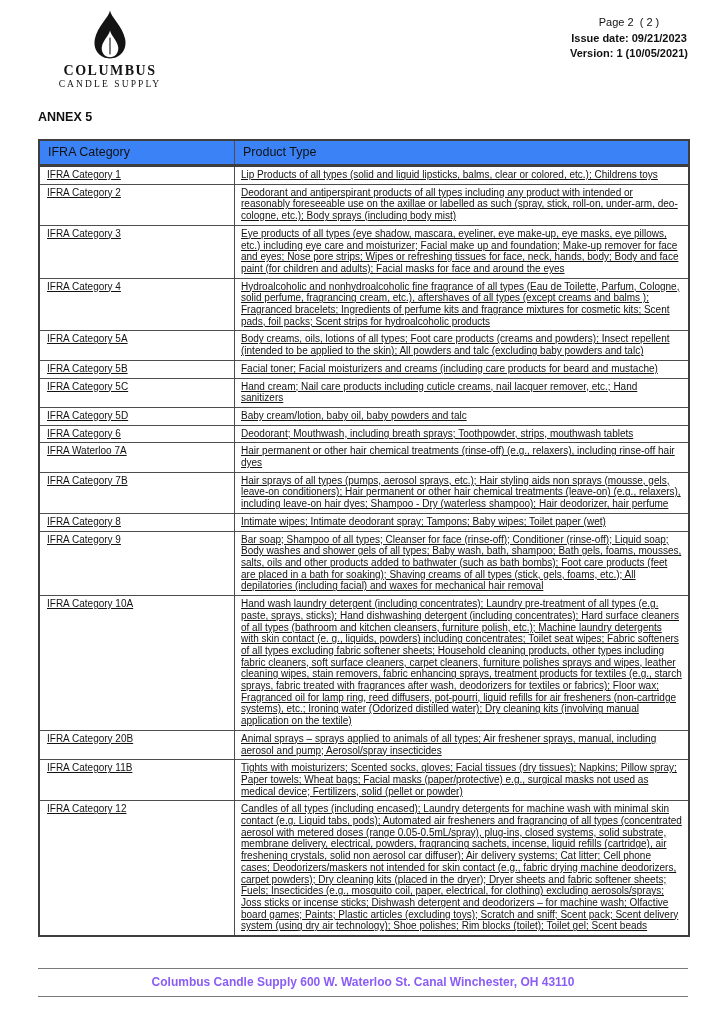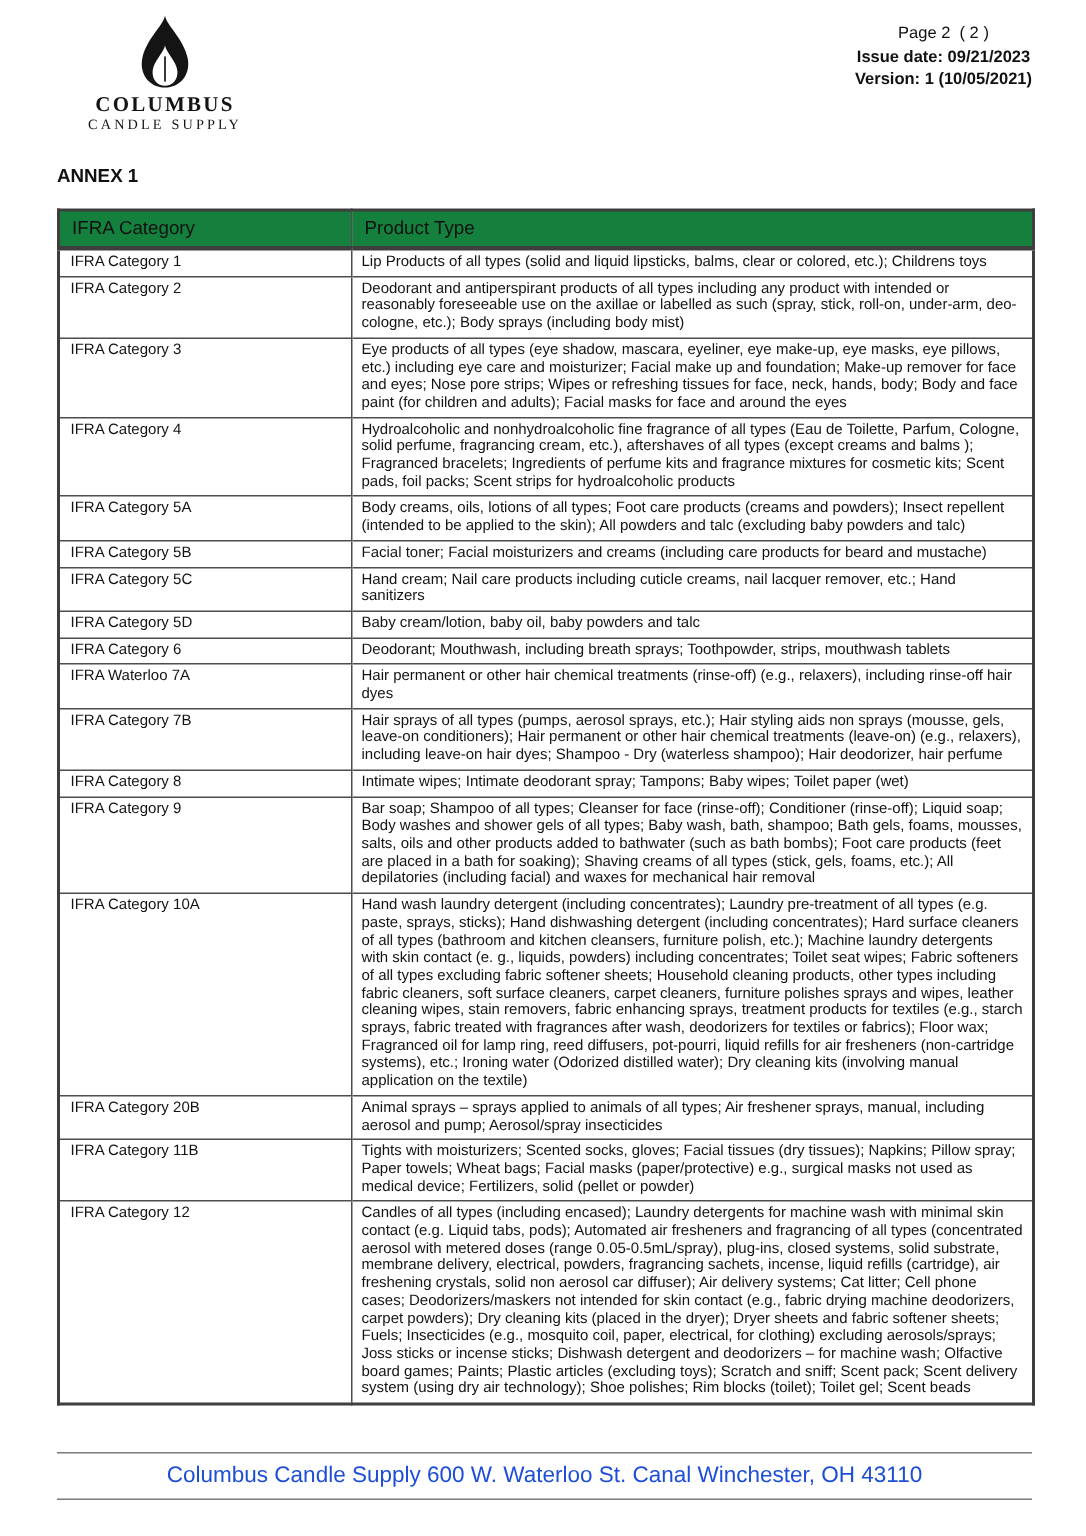--- a/index.html
+++ b/index.html
@@ -35,39 +35,40 @@
     border-collapse:collapse;
     margin-top:15px;
     width:652px;
     border:2px solid #3e3e3e;
     table-layout:fixed;
   }
   table.ifra-table th {
     font-size:12.5px; font-weight:normal; text-align:left;
     padding:4px 8px 5px 8px;
     border-bottom:3px solid #3e3e3e;
-    background:#15803d;
+    background:#3b82f6;
     color:#111;
   }
   table.ifra-table th.cat-col { width:178px; border-right:1px solid #4d4d4d; }
   table.ifra-table td {
     font-size:10px; line-height:11.7px;
     padding:2px 6px 3px 6px;
     vertical-align:top;
     border-top:1px solid #4d4d4d;
     color:#131313;
+    text-decoration:underline;
   }
   table.ifra-table td.cat-cell { border-right:1px solid #4d4d4d; padding-left:7px; }
   .footer {
     position:absolute; left:38px; right:36px; top:968px;
     border-top:1px solid #7a7a7a; border-bottom:1px solid #7a7a7a;
     text-align:center;
     padding:6px 0 7px 0;
   }
-  .footer-text { font-size:15px; color:#1d4ed8; }
+  .footer-text { font-size:12px; color:#8b5cf6;font-weight:bold; }
 </style>
 </head>
 <body>
 
 <div class="page">
 
   <div class="top-row">
     <div class="logo">
       <svg class="flame-svg" width="48" height="52" viewBox="0 0 60 64" aria-hidden="true">
         <path d="M30 0 C29 8 14 20 11 36 C8.5 50 18 60 30 60 C42 60 51.5 50 49 36 C46 20 31 8 30 0 Z" fill="#141414"></path>
@@ -77,21 +78,21 @@
       <div class="logo-name">COLUMBUS</div>
       <div class="logo-sub">CANDLE SUPPLY</div>
     </div>
     <div class="meta">
       <div class="meta-line">Page 2  ( 2 )</div>
       <div class="meta-line meta-bold">Issue date: 09/21/2023</div>
       <div class="meta-line meta-bold">Version: 1 (10/05/2021)</div>
     </div>
   </div>
 
-  <div class="annex">ANNEX 1</div>
+  <div class="annex">ANNEX 5</div>
 
 
   <table class="ifra-table">
     <thead>
       <tr>
         <th class="cat-col">IFRA Category</th>
         <th>Product Type</th>
       </tr>
     </thead>
     <tbody>

